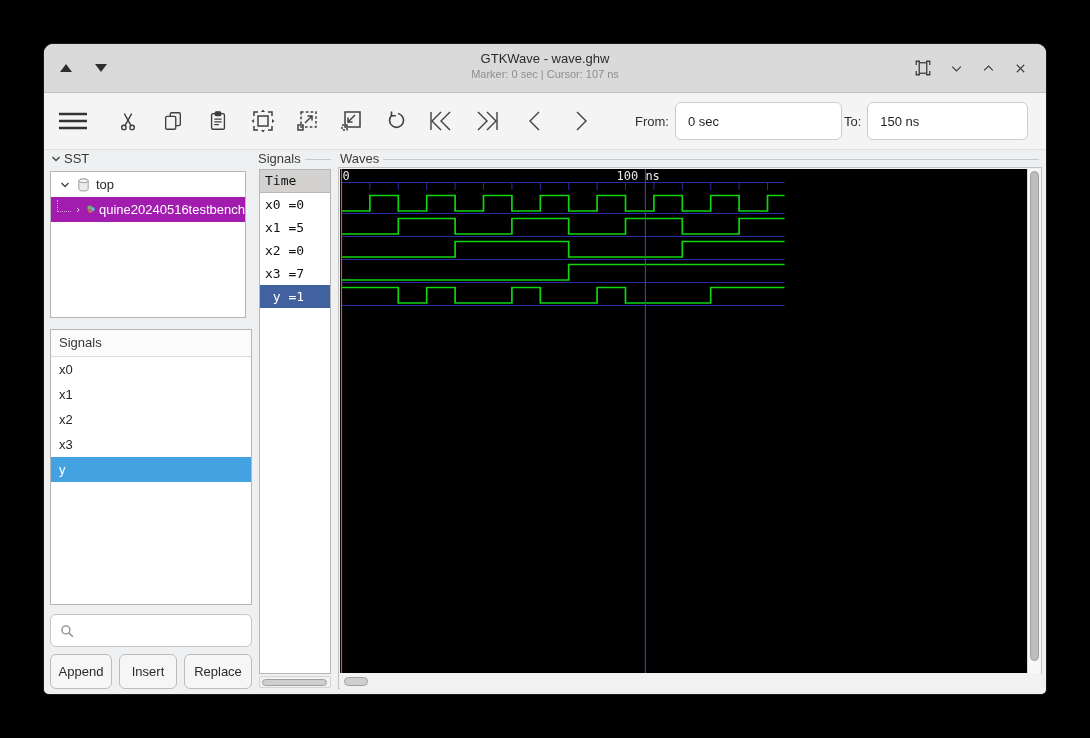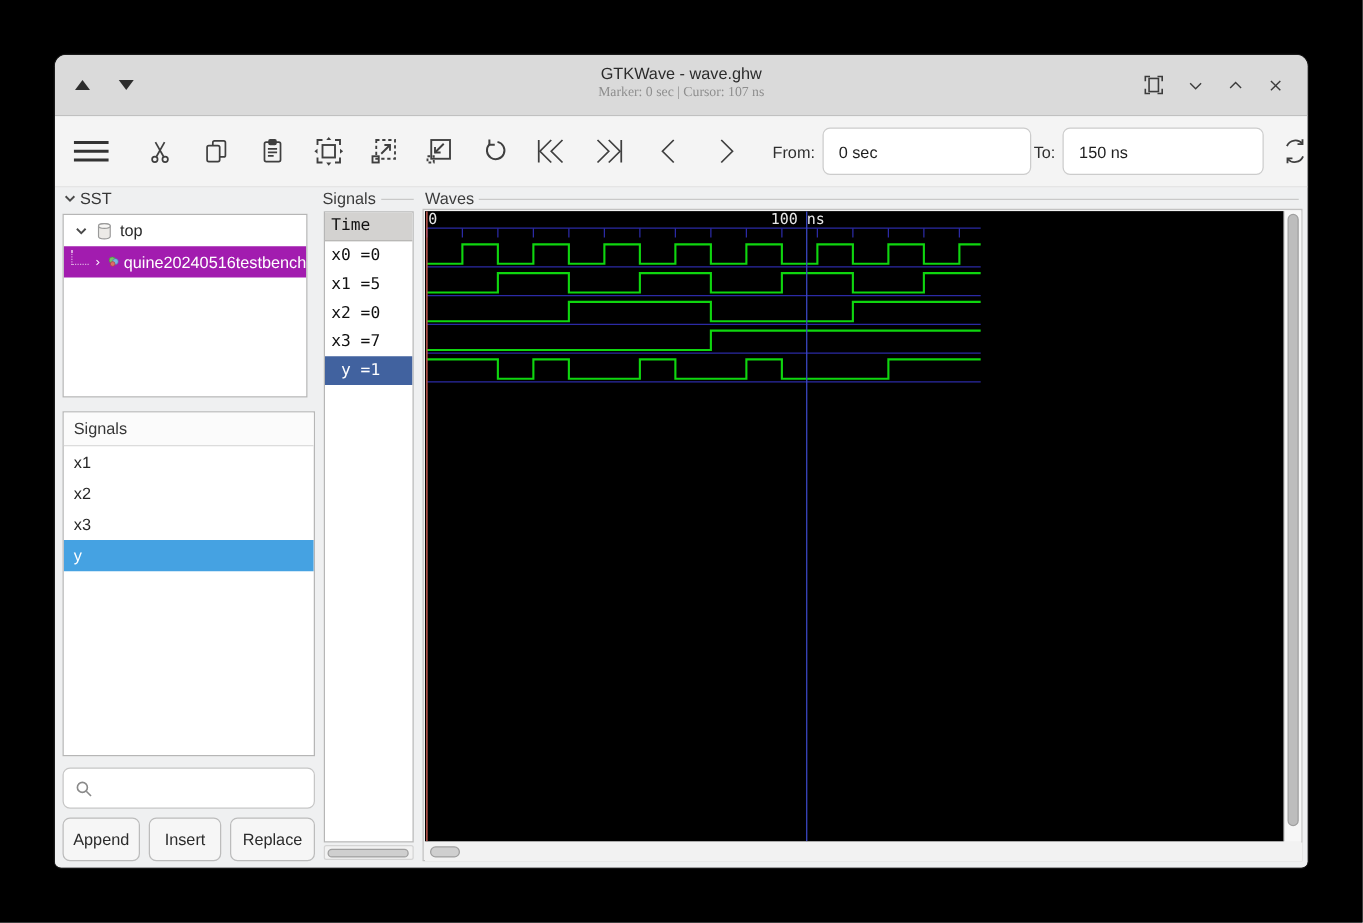--- a/index.html
+++ b/index.html
@@ -8,21 +8,21 @@
   .window{position:absolute;left:44px;top:44px;width:1002px;height:650px;background:#eff0f1;border-radius:9px 9px 5px 5px;overflow:hidden;box-shadow:0 0 0 1px #1a1a1a;}
 
   
   .titlebar{position:relative;height:49px;background:#dadada;border-bottom:1px solid #c0c0c0;}
   .titlebar .shade-btns{position:absolute;left:16px;top:0;height:100%;display:flex;align-items:center;gap:23px;}
   .tri{width:0;height:0;border-left:6px solid transparent;border-right:6px solid transparent;cursor:default;}
   .tri.up{border-bottom:8px solid #2d2d2d;}
   .tri.down{border-top:8px solid #2d2d2d;}
   .title-center{position:absolute;left:0;right:0;top:6px;text-align:center;}
   .title-main{font-size:13px;color:#2b2b2b;line-height:17px;}
-  .title-sub{font-size:11px;color:#8e8e8e;line-height:15px;font-family:Liberation Serif, serif;}
+  .title-sub{font-size:11px;color:#8e8e8e;line-height:15px;}
   .win-controls{position:absolute;right:18px;top:0;height:100%;display:flex;align-items:center;gap:17px;}
   .win-controls svg{display:block;}
 
   
   .toolbar{position:relative;height:57px;background:#f4f4f4;border-bottom:1px solid #e0e0e0;display:flex;align-items:center;}
   .tbtn{width:24px;height:24px;display:flex;align-items:center;justify-content:center;flex:0 0 auto;cursor:default;}
   .tbtn svg{display:block;}
   .tb-label{font-size:13px;color:#2f2f2f;flex:0 0 auto;}
   .tb-entry{height:38px;border:1px solid #ccc;border-radius:6px;background:#fff;font-size:13px;color:#1f1f1f;padding:0 12px;font-family:"Liberation Sans",sans-serif;outline:none;}
 
@@ -201,21 +201,21 @@
     <div class="tbtn" style="margin-left:22px;">
       <svg width="22" height="24" viewBox="0 0 22 24" fill="none" stroke="#3f3f3f" stroke-width="1.4">
           <polyline points="15,3 6,12 15,21"></polyline>
         </svg>
     </div>
     <div class="tbtn" style="margin-left:22px;">
       <svg width="22" height="24" viewBox="0 0 22 24" fill="none" stroke="#3f3f3f" stroke-width="1.4">
           <polyline points="7,3 16,12 7,21"></polyline>
         </svg>
     </div>
-    <span class="tb-label" style="margin-left:25px;">From:</span>
+    <span class="tb-label" style="margin-left:42px;">From:</span>
     <input class="tb-entry" style="margin-left: 6px; width: 167px;" value="0 sec">
     <span class="tb-label" style="margin-left:2px;">To:</span>
     <input class="tb-entry" style="margin-left: 6px; width: 161px;" value="150 ns">
     <div class="tbtn" style="margin-left:13px;">
       <svg width="26" height="26" viewBox="0 0 26 26" fill="none" stroke="#3f3f3f" stroke-width="1.6">
           <path d="M6,8.5 A8,8 0 0 1 19.5,6.5"></path>
           <polyline points="19.5,2.5 19.5,6.8 15.2,6.8"></polyline>
           <path d="M20,17.5 A8,8 0 0 1 6.5,19.5"></path>
           <polyline points="6.5,23.5 6.5,19.2 10.8,19.2"></polyline>
         </svg>
@@ -252,20 +252,21 @@
             <circle cx="11.5" cy="8" r="4.2" fill="#7ab6e0" stroke="#4a7da6"></circle>
             <circle cx="7.5" cy="11.5" r="3.4" fill="#e06a6a" stroke="#a84545"></circle>
           </svg>
         <span>quine20240516testbench</span>
       </div>
     </div>
 
     <div class="panel siglist">
       <div class="siglist-header">Signals</div>
       <div>
+          <div class="sl-row">x0</div>
           <div class="sl-row">x1</div>
           <div class="sl-row">x2</div>
           <div class="sl-row">x3</div>
           <div class="sl-row sel-list">y</div>
         </div>
     </div>
 
     <div class="search">
       <svg width="16" height="16" viewBox="0 0 22 22" fill="none" stroke="#8a8a8a" stroke-width="1.8">
           <circle cx="9.5" cy="9.5" r="5.5"></circle>

